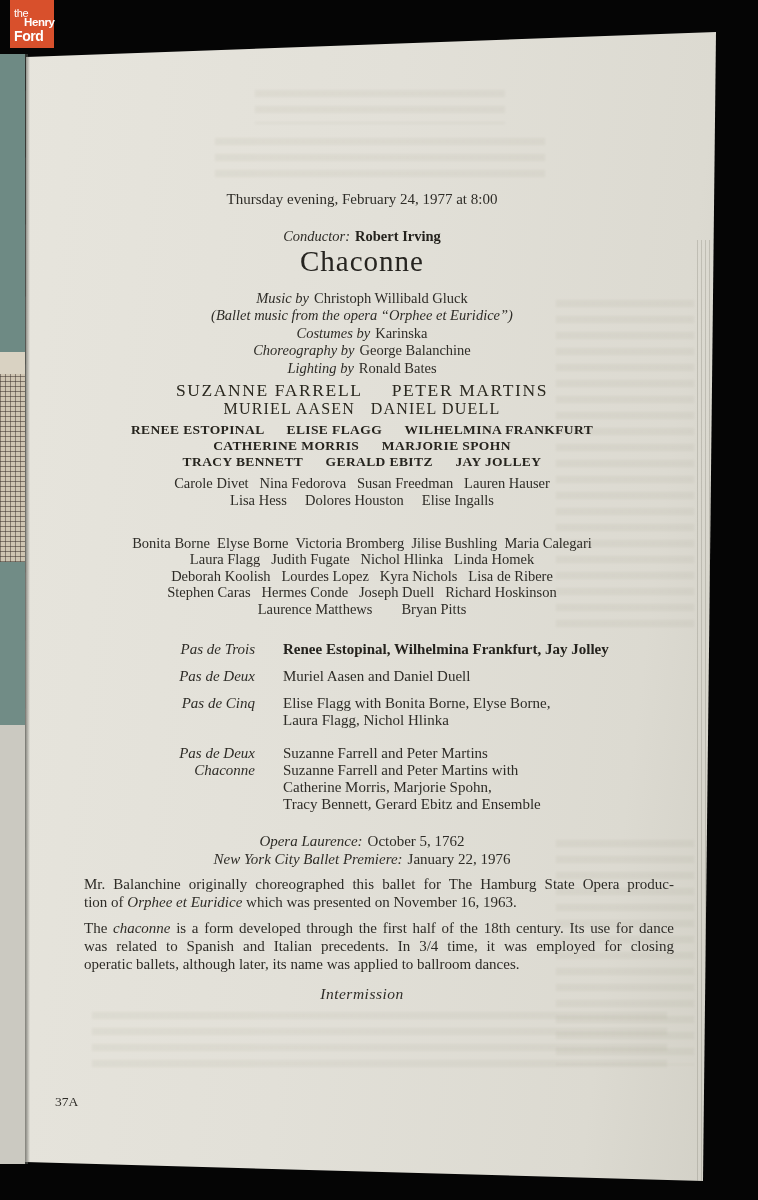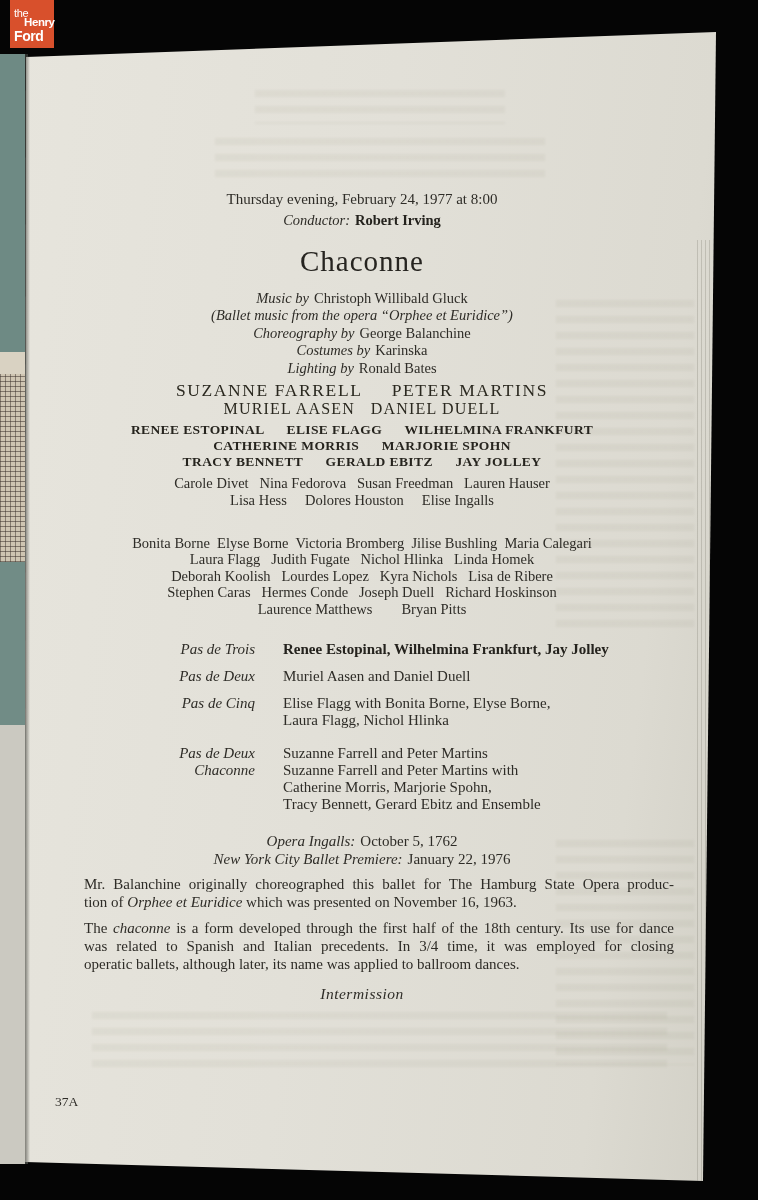--- a/index.html
+++ b/index.html
@@ -48,21 +48,21 @@
   .logo .ford{position:absolute;left:4px;top:29px;font-size:14px;font-weight:bold;letter-spacing:-.4px;}
   
   .tb{position:absolute;color:#2e2c27;}
   .centered{left:58px;width:608px;text-align:center;}
   .prewrap{white-space:pre-wrap;}
   .it{font-style:italic;text-align:center;}
   .b{font-weight:bold;color:#24221d;}
   .lbl{font-style:italic;margin-right:5px;}
   #header{top:191px;font-size:15px;}
   #header .l1{}
-  #header .l2{margin-top:4px;font-size:14.5px;}
+  #header .l2{margin-top:20px;font-size:14.5px;}
   #title{top:245px;font-size:29px;letter-spacing:1px;color:#262420;}
   #credits{top:290px;font-size:14.5px;line-height:17.4px;}
   #principals1{top:380px;font-size:17.5px;letter-spacing:1.6px;color:#2a281f;}
   #principals2{top:400px;font-size:16px;letter-spacing:1.2px;color:#2a281f;}
   #featured{top:422px;font-size:13.5px;font-weight:bold;line-height:15.8px;letter-spacing:.4px;color:#26241e;}
   #soloists{top:475px;font-size:14.5px;line-height:16.6px;}
   #corps{top:535px;font-size:14.5px;line-height:16.4px;}
   #program{top:641px;left:58px;width:608px;font-size:15px;line-height:17px;}
   .prow{display:flex;gap:28px;margin-bottom:10px;}
   .prow.tight{margin-bottom:0;}
@@ -101,22 +101,22 @@
   <div id="header" class="tb centered">
     <div class="l1">Thursday evening, February 24, 1977 at 8:00</div>
     <div class="l2"><span class="lbl">Conductor:</span><span class="b">Robert Irving</span></div>
   </div>
 
   <div id="title" class="tb centered">Chaconne</div>
 
   <div id="credits" class="tb centered">
     <div><span class="lbl">Music by</span><span>Christoph Willibald Gluck</span></div>
     <div class="it">(Ballet music from the opera “Orphee et Euridice”)</div>
+    <div><span class="lbl">Costumes by</span><span>Karinska</span></div>
     <div><span class="lbl">Choreography by</span><span>George Balanchine</span></div>
-    <div><span class="lbl">Costumes by</span><span>Karinska</span></div>
     <div><span class="lbl">Lighting by</span><span>Ronald Bates</span></div>
   </div>
 
   <div id="principals1" class="tb centered prewrap">SUZANNE FARRELL     PETER MARTINS</div>
   <div id="principals2" class="tb centered prewrap">MURIEL AASEN   DANIEL DUELL</div>
 
   <div id="featured" class="tb centered">
     <div class="prewrap">RENEE ESTOPINAL      ELISE FLAGG      WILHELMINA FRANKFURT</div>
     <div class="prewrap">CATHERINE MORRIS      MARJORIE SPOHN</div>
     <div class="prewrap">TRACY BENNETT      GERALD EBITZ      JAY JOLLEY</div>
@@ -159,21 +159,21 @@
       <div class="plabel">Chaconne</div>
       <div class="pvalue">
         <div>Suzanne Farrell and Peter Martins with</div>
         <div>Catherine Morris, Marjorie Spohn,</div>
         <div>Tracy Bennett, Gerard Ebitz and Ensemble</div>
       </div>
     </div>
   </div>
 
   <div id="premiere" class="tb centered">
-    <div><span class="lbl">Opera Ingalls:</span><span>October 5, 1762</span></div>
+    <div><span class="lbl">Opera Laurence:</span><span>October 5, 1762</span></div>
     <div><span class="lbl">New York City Ballet Premiere:</span><span>January 22, 1976</span></div>
   </div>
 
   <div id="note1" class="tb para">
     <div class="jline">Mr. Balanchine originally choreographed this ballet for The Hamburg State Opera produc-</div>
     <div class="jlast"><span>tion of </span><span class="it">Orphee et Euridice</span><span> which was presented on November 16, 1963.</span></div>
   </div>
 
   <div id="note2" class="tb para">
     <div class="jline"><span>The </span><span class="it">chaconne</span><span> is a form developed through the first half of the 18th century. Its use for dance</span></div>

